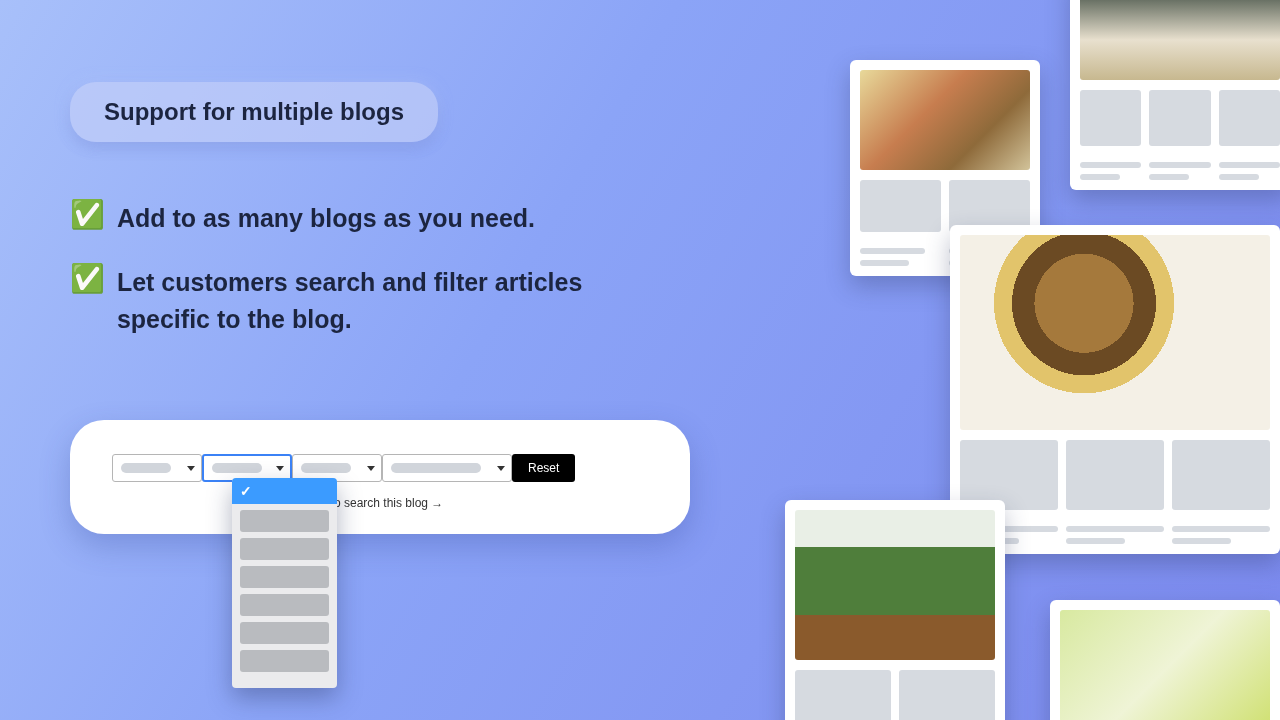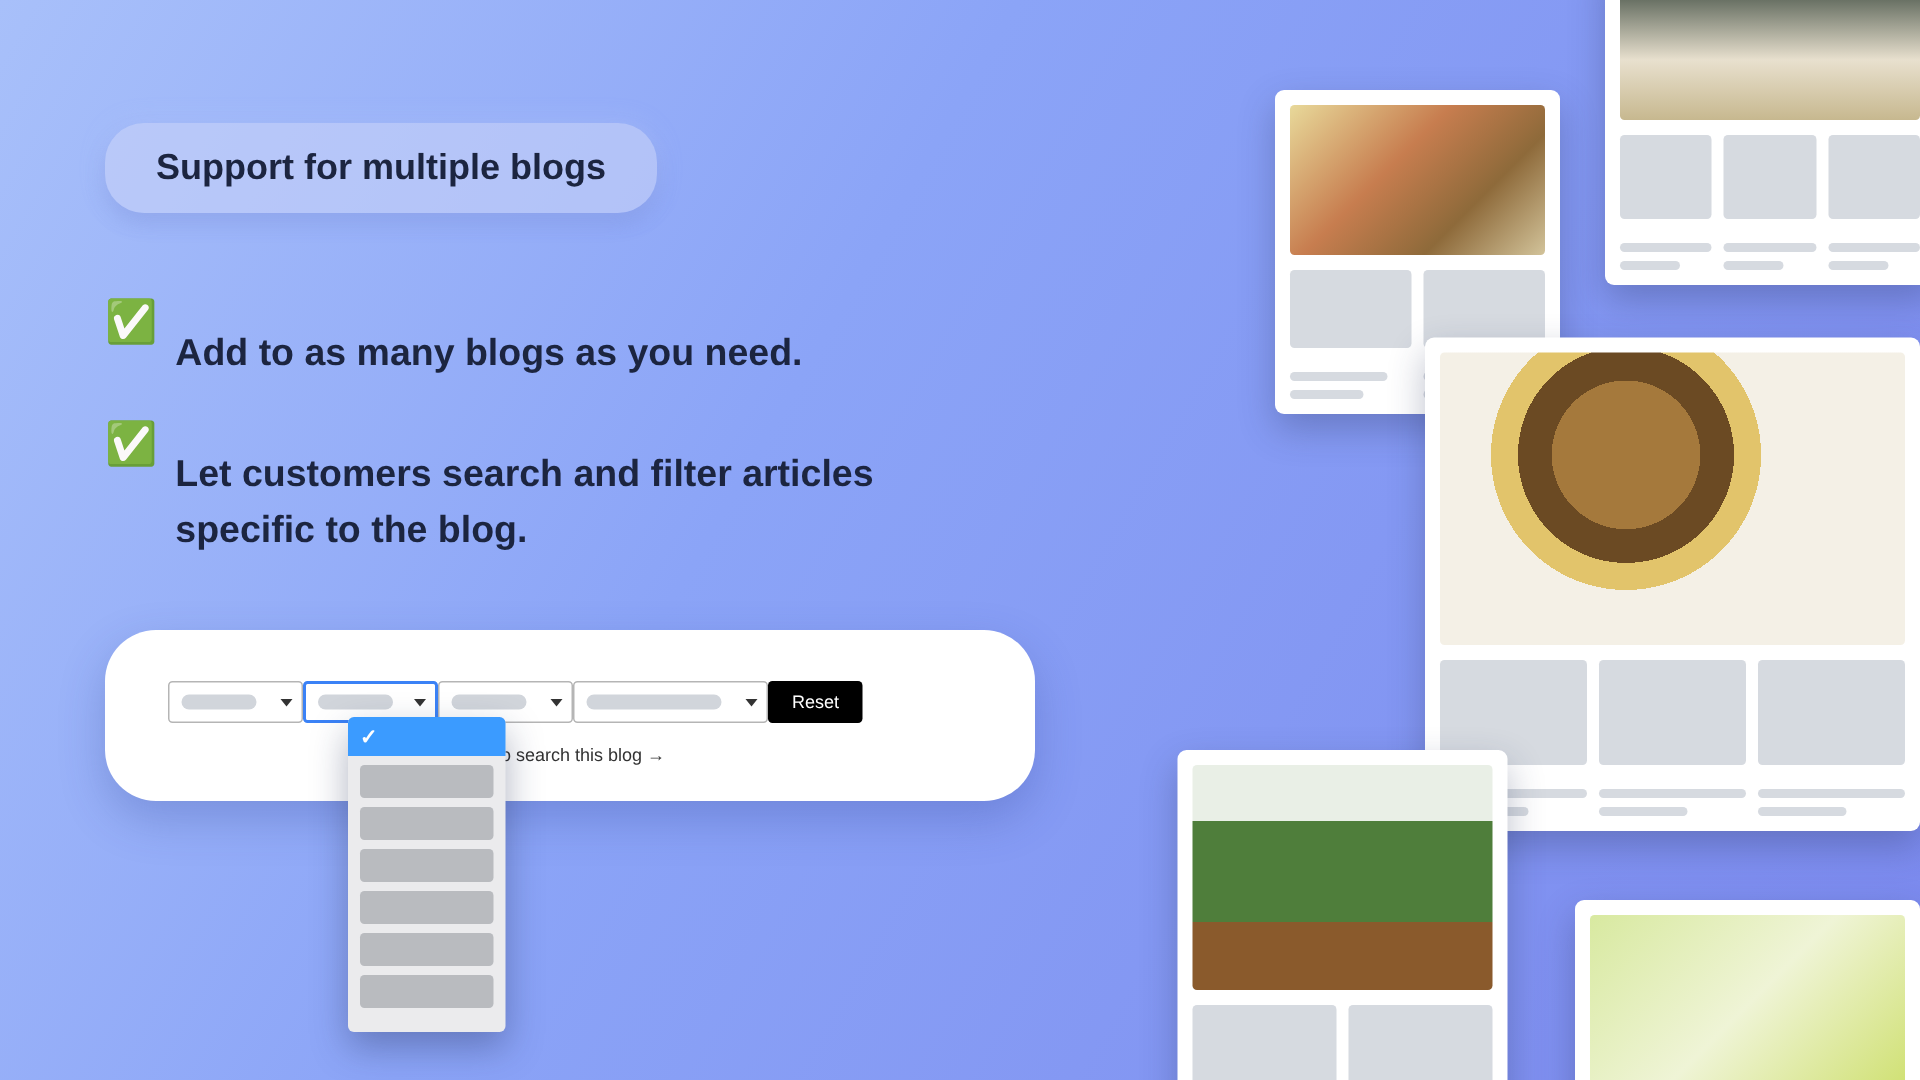--- a/index.html
+++ b/index.html
@@ -41,21 +41,20 @@
 .check {
   font-size: 28px;
   margin-right: 12px;
   line-height: 1.1;
 }
 .bullet-text {
   font-size: 25px;
   font-weight: 600;
   color: #1c2540;
   line-height: 1.45;
-  margin-top: 17px;
 }
 
 
 .filter-card {
   position: absolute;
   left: 70px;
   top: 420px;
   width: 620px;
   background: #fff;
   border-radius: 34px;

